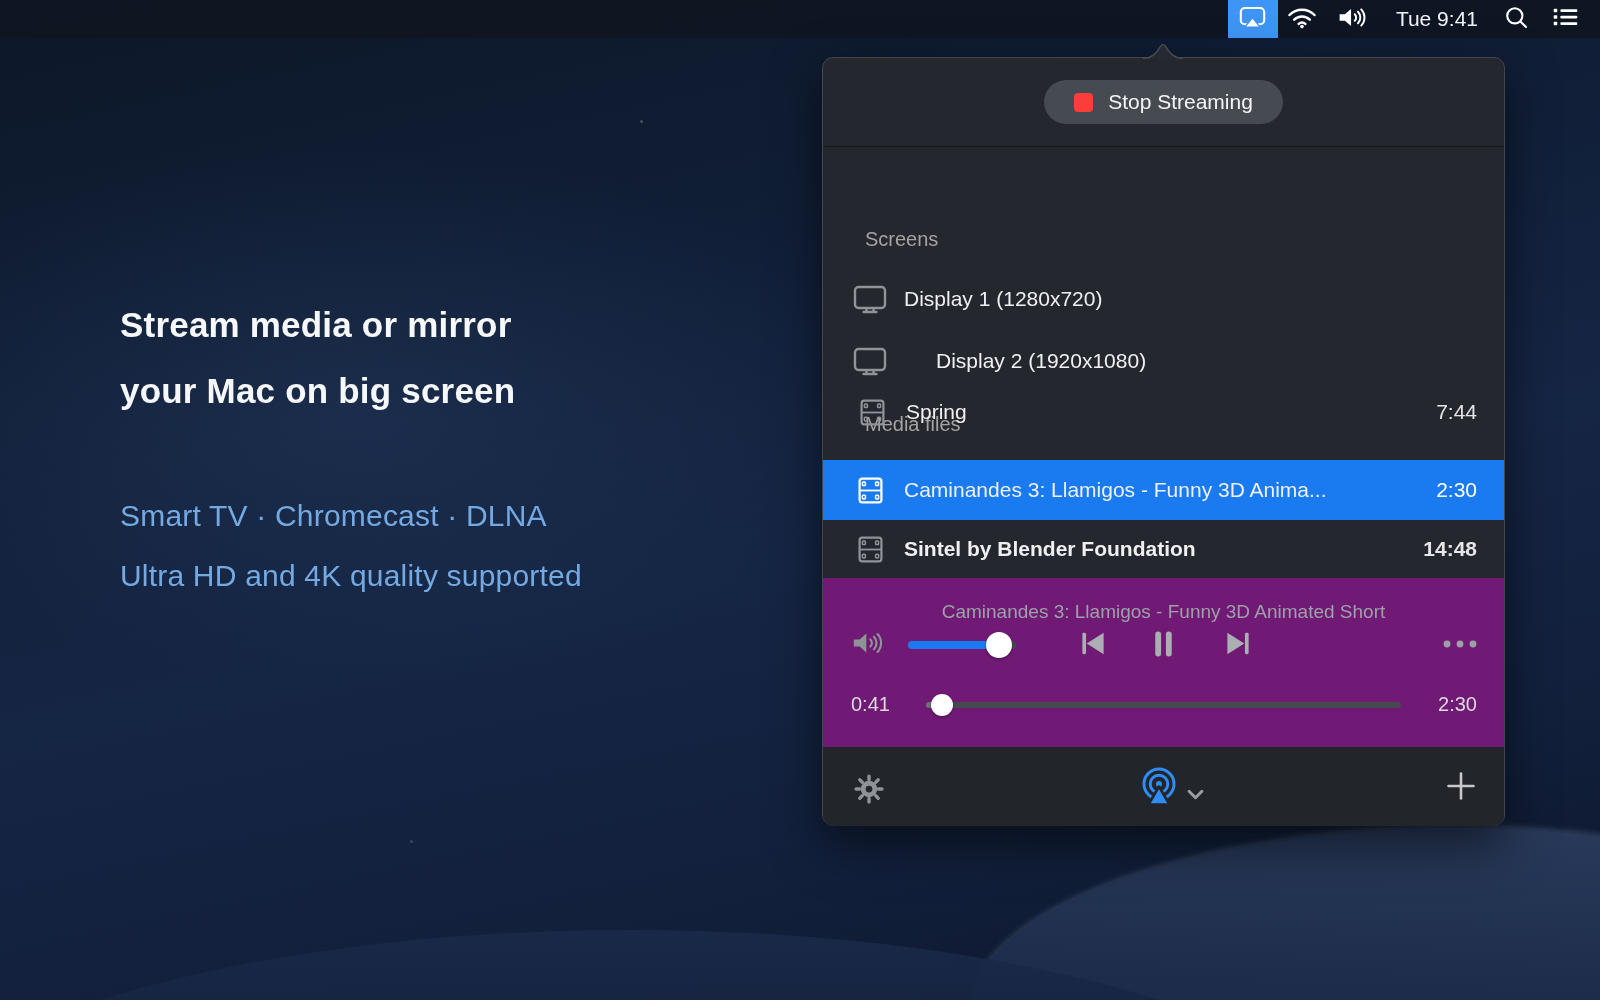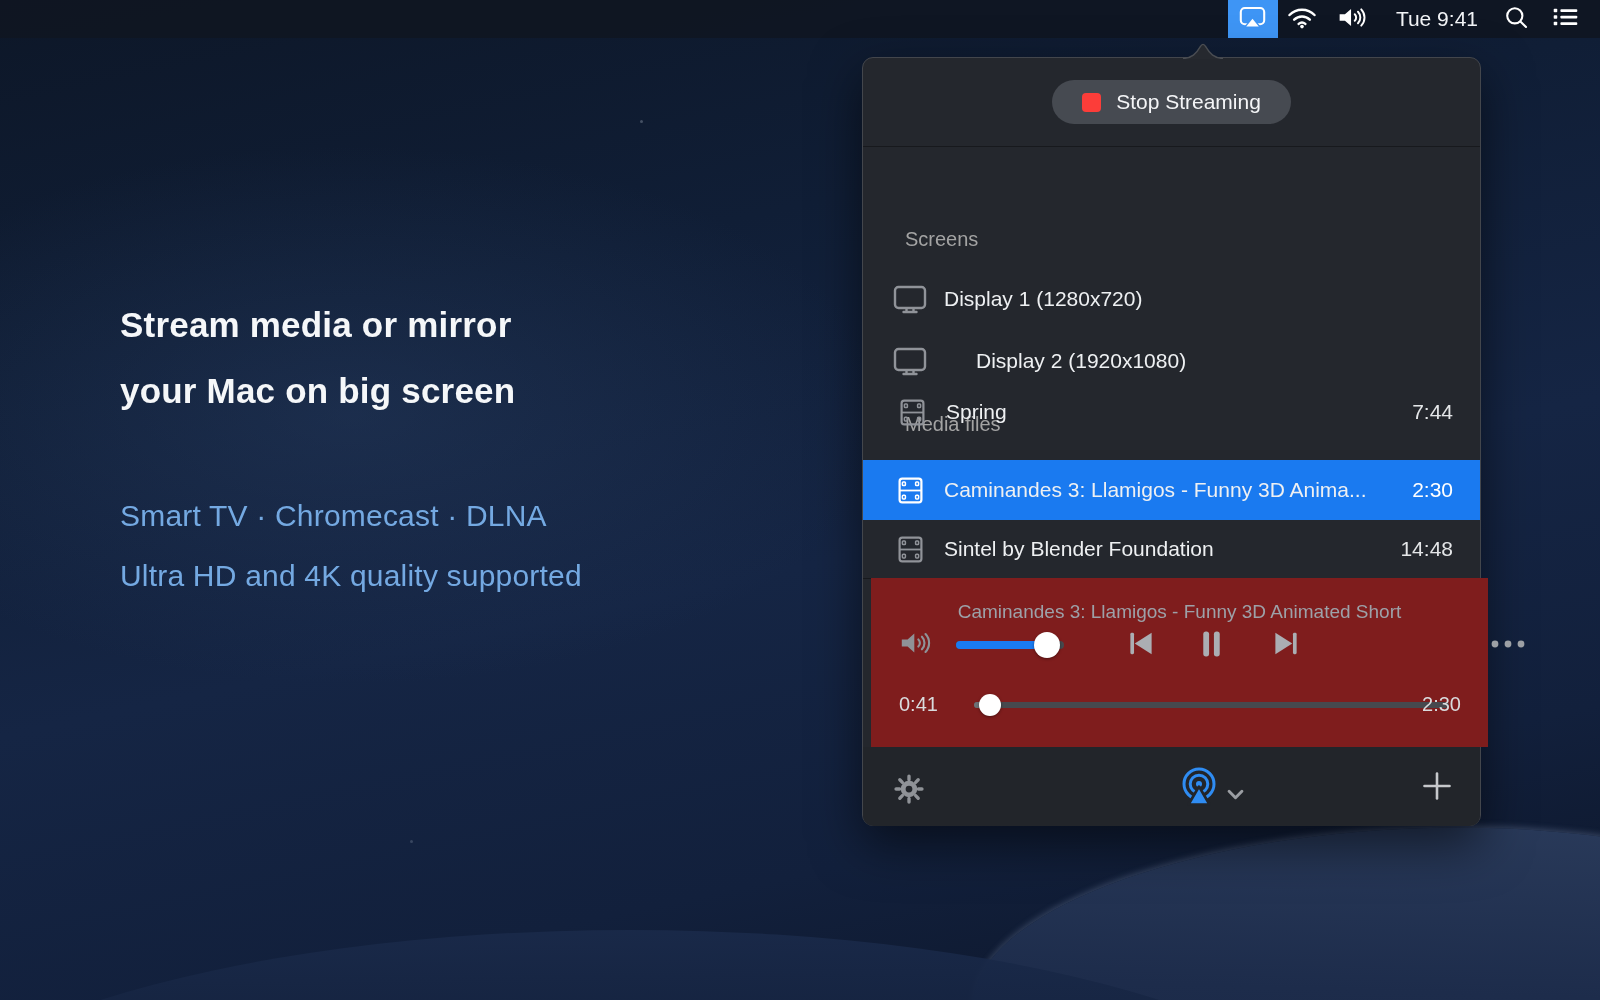--- a/index.html
+++ b/index.html
@@ -39,48 +39,48 @@
     display:flex;justify-content:flex-end;align-items:center;color:#f2f4f7;}
   .mb-item{height:38px;display:flex;align-items:center;justify-content:center;}
   .mb-mirror{width:50px;background:var(--menu-accent);}
   .mb-wifi{width:48px;}
   .mb-vol{width:56px;}
   .mb-time{padding:0 14px;font-size:21px;font-weight:500;}
   .mb-search{width:48px;}
   .mb-list{width:50px;margin-right:10px;}
 
   
-  .panel{position:absolute;left:822px;top:57px;width:619px;height:769px;background:#24272d;
-    border:1px solid #43464c;border-radius:11px;box-shadow:0 18px 50px rgba(0,0,0,0.55);color:#eef0f2;margin-left:40px;}
+  .panel{position:absolute;left:822px;top:57px;width:683px;height:769px;background:#24272d;
+    border:1px solid #43464c;border-radius:11px;box-shadow:0 18px 50px rgba(0,0,0,0.55);color:#eef0f2;}
   .panel-arrow{position:absolute;left:320px;top:-17px;width:40px;height:18px;}
   .divider{position:absolute;left:0;width:100%;height:1px;background:#17191d;}
   .d1{top:88px;} .d2{top:520px;} .d3{top:689px;}
 
   .stop-area{position:absolute;left:0;top:0;width:100%;height:88px;display:flex;align-items:center;justify-content:center;border-radius:10px 10px 0 0;}
   .stop-btn{display:flex;align-items:center;gap:15px;height:44px;padding:0 30px;border:none;cursor:pointer;
     background:#464a51;border-radius:22px;color:#f4f5f7;font-size:21px;font-family:inherit;}
   .stop-square{width:19px;height:19px;border-radius:4px;background:var(--stop-red);}
 
   .section-header{position:absolute;left:42px;font-size:20px;color:#a3a3a3;}
   .sh1{top:170px;} .sh2{top:355px;}
 
   .row{position:absolute;left:0;width:100%;height:60px;display:flex;align-items:center;
     padding:0 27px 0 30px;cursor:default;justify-content:center;}
   .row .row-icon{width:34px;display:flex;justify-content:center;color:#909399;flex:0 0 34px;}
   .row .row-label{margin-left:17px;font-size:21px;color:#eef0f2;flex:1;white-space:nowrap;overflow:hidden;}
   .row .row-duration{font-size:21px;color:#e4e6e8;margin-left:12px;}
   .r-display1{top:211px;} .r-display2{top:273px;gap:32px;}
-  .r-spring{top:397px;} .r-caminandes{top:402px;} .r-sintel{top:462px;height:58px;}
+  .r-spring{top:397px;} .r-caminandes{top:402px;} .r-sintel{top:462px;height:58px;font-weight:bold;}
   .r-spring{top:324px;padding-left:32px;}
   .row.selected{background:var(--accent);}
   .row.selected .row-icon{color:#ffffff;}
   .row.selected .row-duration{color:#ffffff;}
 
   
-  .player{position:absolute;left:8px;top:520px;width:100%;height:169px;background:#7f1d1d;padding-left:26px;}
+  .player{position:absolute;left:0;top:520px;width:100%;height:169px;background:#701a75;padding-left:26px;}
   .np-title{position:absolute;left:0;top:23px;width:100%;text-align:center;font-size:19px;color:#9da1a8;}
   .speaker{position:absolute;left:29px;top:52px;color:#8f9297;}
   .vol-slider{position:absolute;left:85px;top:63px;width:108px;height:8px;border-radius:4px;background:#46494e;cursor:pointer;}
   .vol-fill{position:absolute;left:0;top:0;height:8px;width:84%;border-radius:4px;background:var(--accent);}
   .vol-knob{position:absolute;top:-9px;left:calc(84% - 13px);width:26px;height:26px;border-radius:50%;background:#ffffff;box-shadow:0 1px 3px rgba(0,0,0,.4);}
   .pc{position:absolute;top:51px;color:#abaeb3;background:none;border:none;cursor:pointer;padding:0;}
   .pc-prev{left:255px;} .pc-pause{left:326px;} .pc-next{left:400px;} .pc-more{left:618px;top:60px;color:#9da0a5;}
   .prog-elapsed{position:absolute;left:28px;top:115px;font-size:20px;color:#d9dbdd;}
   .prog-total{position:absolute;right:27px;top:115px;font-size:20px;color:#d9dbdd;}
   .prog-slider{position:absolute;left:103px;top:124px;width:475px;height:6px;border-radius:3px;background:#46494e;cursor:pointer;}

